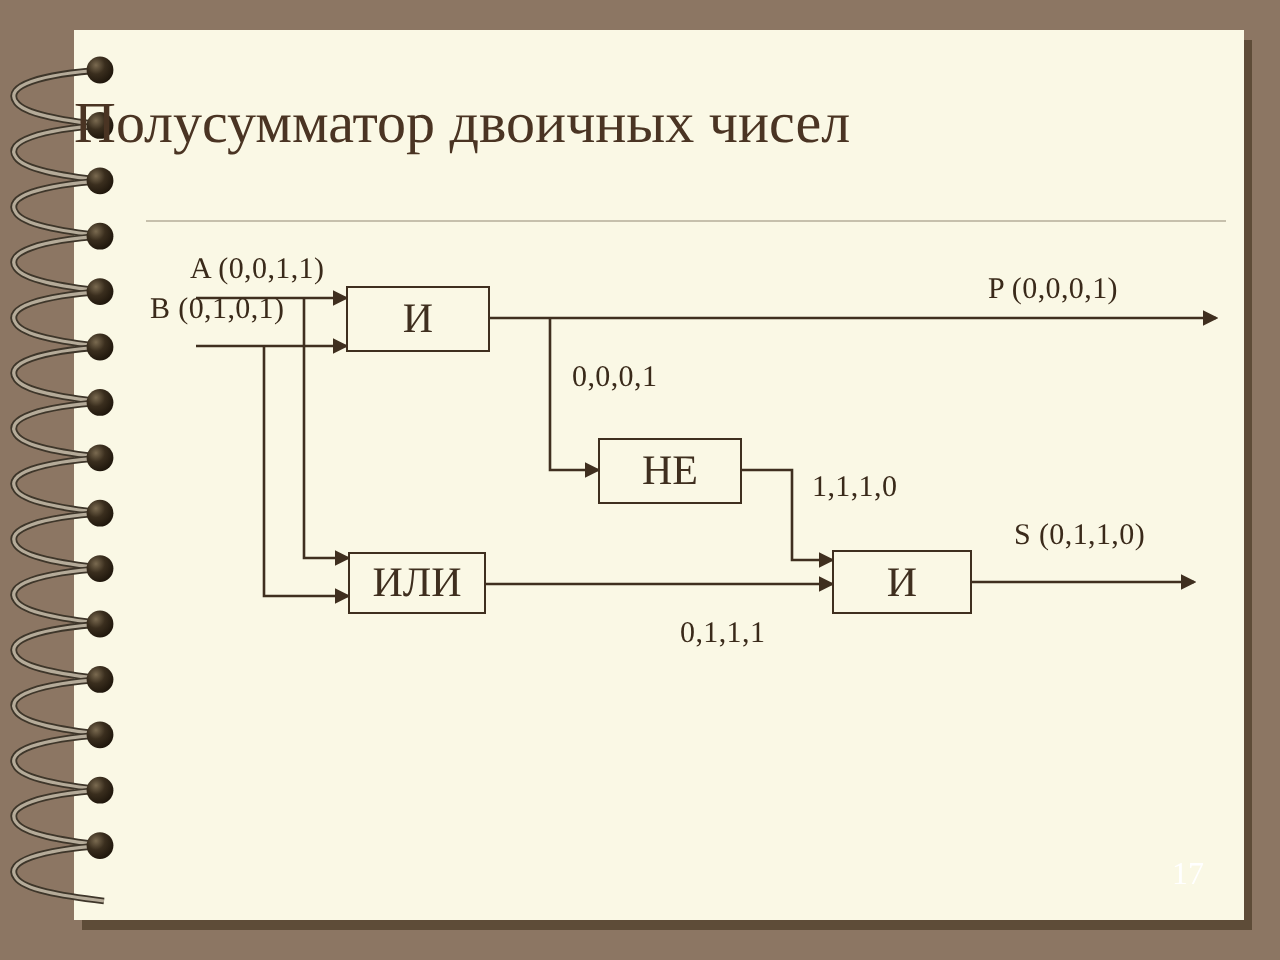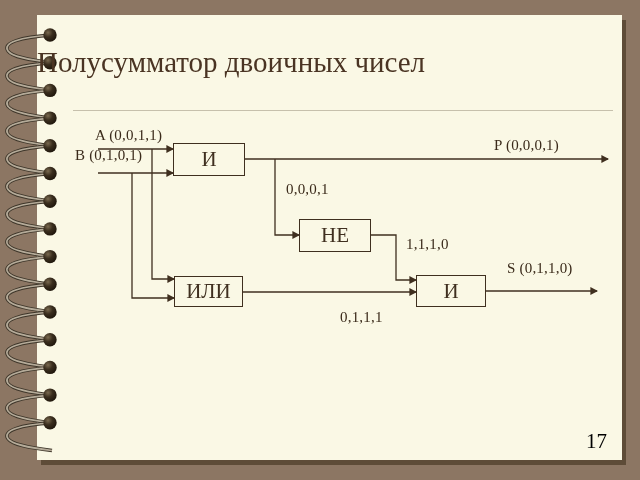--- a/index.html
+++ b/index.html
@@ -38,21 +38,21 @@
     position:absolute;border:1.5px solid #3F2F1F;background:transparent;
     display:flex;align-items:center;justify-content:center;
     font-size:21px;color:#3F2F1F;box-sizing:border-box;
   }
   .gate-and1{left:173px;top:143px;width:72px;height:33px;}
   .gate-not {left:299px;top:219px;width:72px;height:33px;}
   .gate-or  {left:174px;top:276px;width:69px;height:31px;}
   .gate-and2{left:416px;top:275px;width:70px;height:32px;}
   .page-num{
     position:absolute;left:586px;top:429px;width:30px;
-    font-size:21px;color:#000000;
+    font-size:16px;color:#ffffff;
   }
   svg.overlay{position:absolute;left:0;top:0;width:640px;height:480px;}
 </style>
 </head>
 <body>
 
 <div class="stage">
 
   <div class="slide"></div>
 

